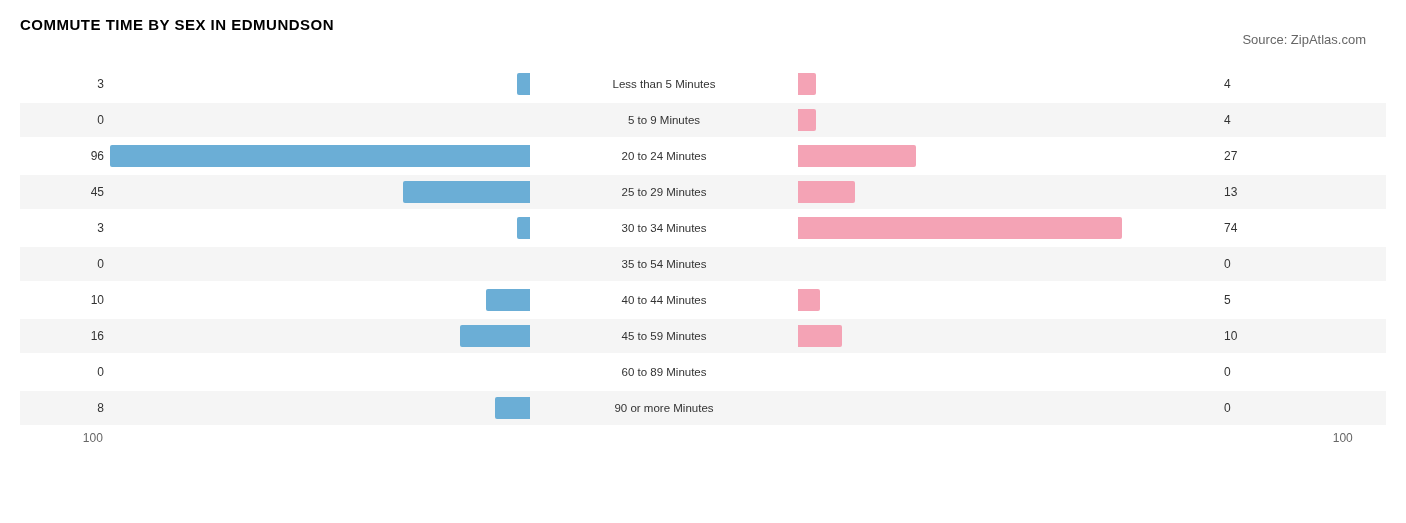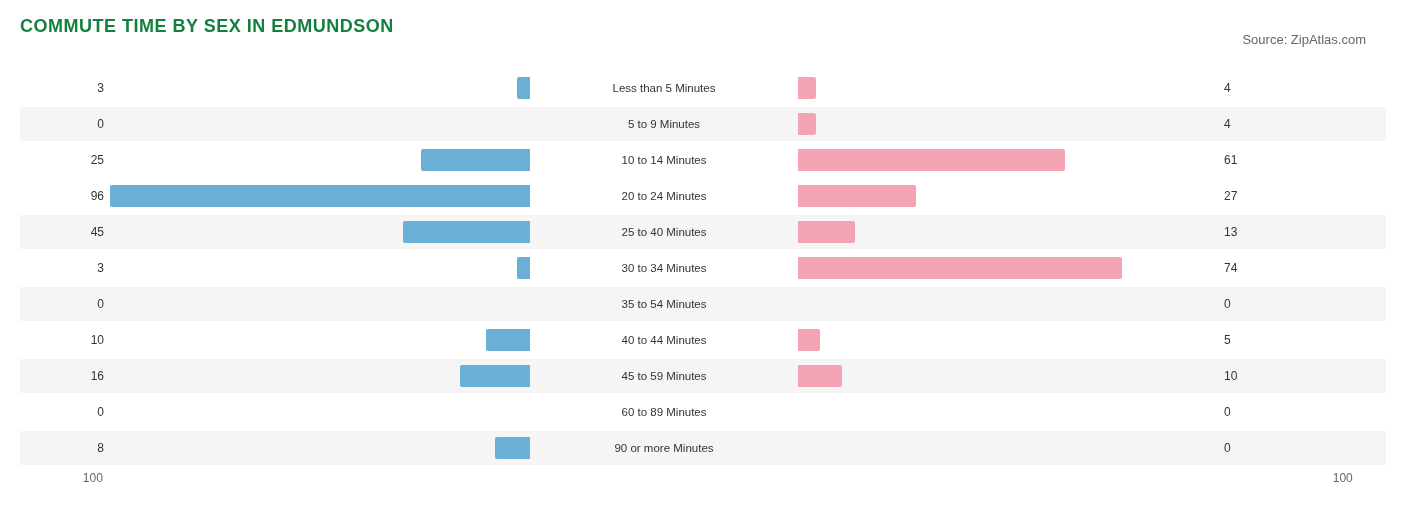--- a/index.html
+++ b/index.html
@@ -4,25 +4,25 @@
   <style>
     * { box-sizing: border-box; margin: 0; padding: 0; }
     body {
       font-family: Arial, sans-serif;
       background: #fff;
       width: 1406px;
       min-height: 523px;
       padding: 16px 20px 20px 20px;
     }
     .chart-title {
-      font-size: 18px;
+      font-size: 15px;
       font-weight: bold;
       text-transform: uppercase;
       letter-spacing: 0.5px;
-      color: #15803d;
+      color: #000000;
       margin-bottom: 8px;
     }
     .source {
       position: absolute;
       top: 16px;
       right: 20px;
       font-size: 13px;
       color: #666;
     }
     .chart-area {
@@ -155,47 +155,36 @@
     <div class="left-bar-container">
       <div class="left-bar" style="width:0px;"></div>
     </div>
     <div class="label-cell">5 to 9 Minutes</div>
     <div class="right-bar-container">
       <div class="right-bar" style="width:18px;"></div>
     </div>
     <div class="right-val">4</div>
   </div>
         <div class="bar-row white">
-    <div class="left-val">25</div>
-    <div class="left-bar-container">
-      <div class="left-bar" style="width:109px;"></div>
-    </div>
-    <div class="label-cell">10 to 14 Minutes</div>
-    <div class="right-bar-container">
-      <div class="right-bar" style="width:267px;"></div>
-    </div>
-    <div class="right-val">61</div>
-  </div>
-        <div class="bar-row white">
     <div class="left-val">96</div>
     <div class="left-bar-container">
       <div class="left-bar" style="width:420px;"></div>
     </div>
     <div class="label-cell">20 to 24 Minutes</div>
     <div class="right-bar-container">
       <div class="right-bar" style="width:118px;"></div>
     </div>
     <div class="right-val">27</div>
   </div>
         <div class="bar-row alt">
     <div class="left-val">45</div>
     <div class="left-bar-container">
       <div class="left-bar" style="width:127px;"></div>
     </div>
-    <div class="label-cell">25 to 40 Minutes</div>
+    <div class="label-cell">25 to 29 Minutes</div>
     <div class="right-bar-container">
       <div class="right-bar" style="width:57px;"></div>
     </div>
     <div class="right-val">13</div>
   </div>
         <div class="bar-row white">
     <div class="left-val">3</div>
     <div class="left-bar-container">
       <div class="left-bar" style="width:13px;"></div>
     </div>

